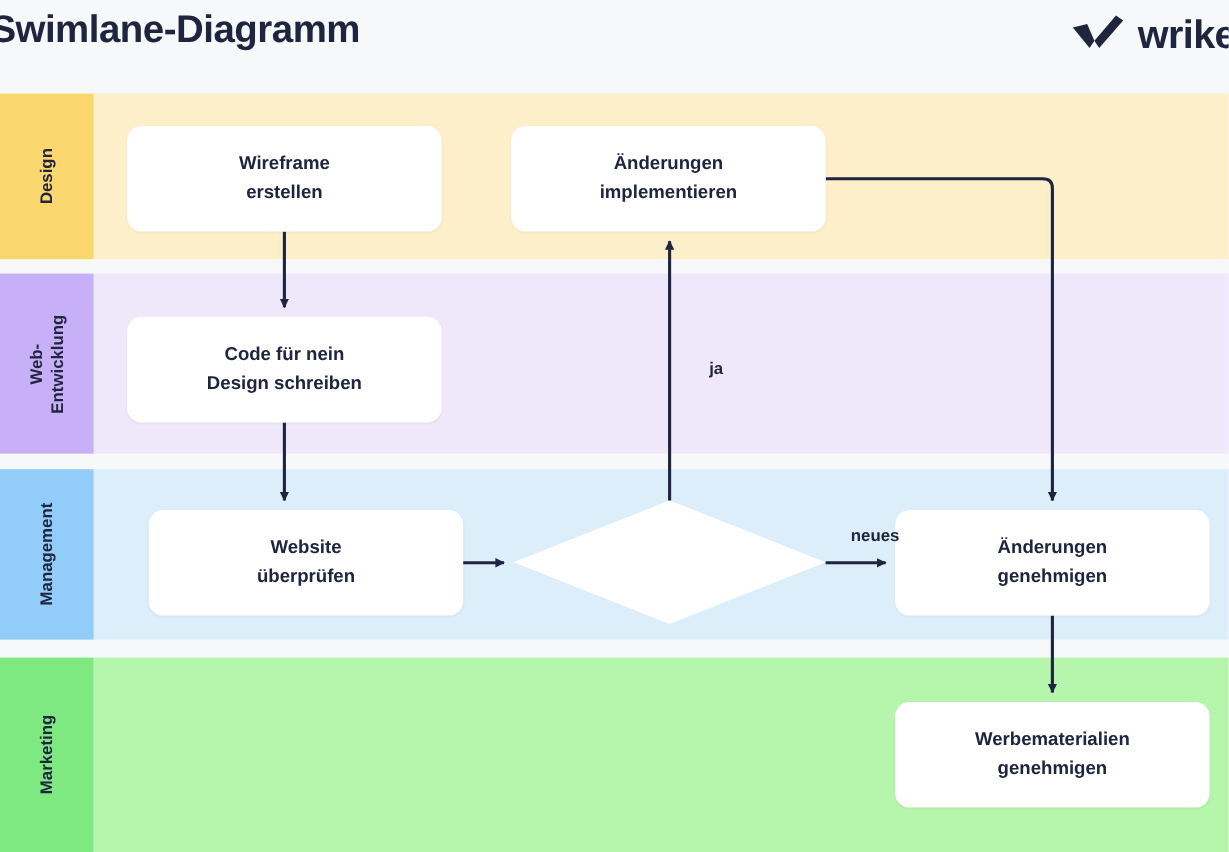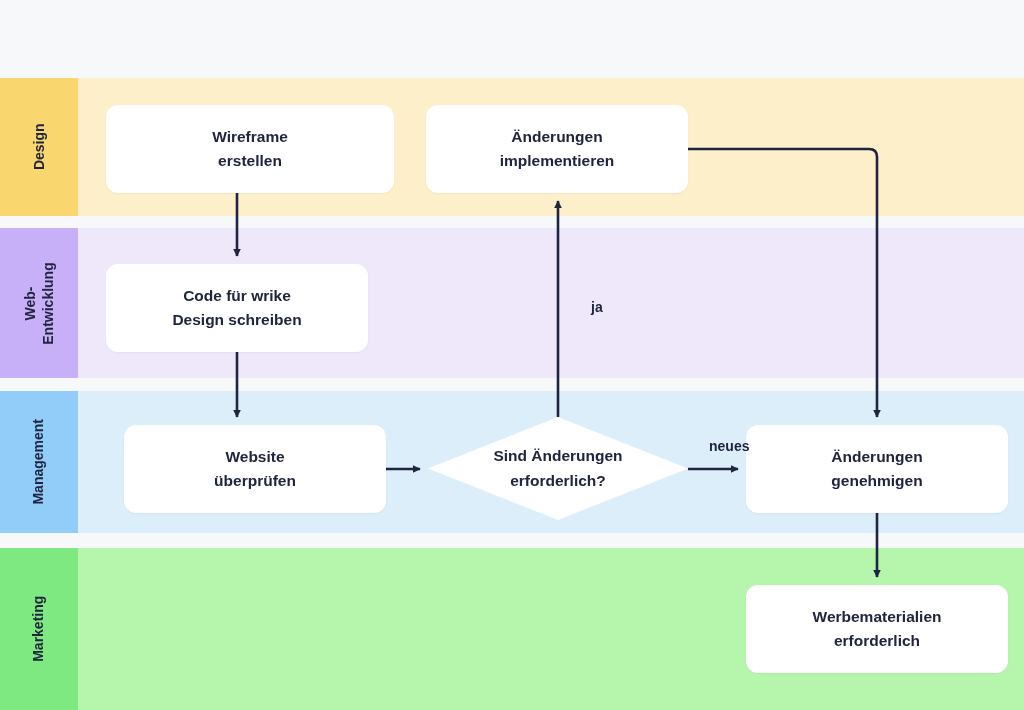--- a/index.html
+++ b/index.html
@@ -149,20 +149,32 @@
     z-index: 4;
     white-space: nowrap;
     margin-left: 13px;
   }
 </style>
 </head>
 <body>
 
 <div id="canvas">
 
+  <div id="header">
+    <div id="page-title">Swimlane-Diagramm</div>
+    <div id="brand-logo">
+      <span class="mark">
+        <svg width="46" height="30" viewBox="0 0 46 30" xmlns="http://www.w3.org/2000/svg">
+          <path d="M2 11 L14 8 L20 22 L16 28 Z" fill="#20253F"></path>
+          <path d="M20 22 L38 1 L44 5 L24 28 Z" fill="#20253F"></path>
+        </svg>
+      </span>
+      <span id="brand-name">wrike</span>
+    </div>
+  </div>
 
   <div id="lanes">
       <div class="lane" style="top: 78px; height: 138px;">
         <div class="lane-body" style="background: rgb(253, 239, 201);"></div>
         <div class="lane-tab" style="background: rgb(250, 214, 110);">
           <span class="lane-tab-label">Design</span>
         </div>
       </div>
       <div class="lane" style="top: 228px; height: 150px;">
         <div class="lane-body" style="background: rgb(239, 232, 251);"></div>
@@ -179,34 +191,33 @@
       </div>
       <div class="lane" style="top: 548px; height: 162px;">
         <div class="lane-body" style="background: rgb(182, 245, 172);"></div>
         <div class="lane-tab" style="background: rgb(126, 232, 129);">
           <span class="lane-tab-label">Marketing</span>
         </div>
       </div>
     </div>
 
   <div id="nodes">
-      <div class="node" style="left: 106px; top: 105px; width: 288px; height: 88px;">Wireframe
+      <div class="node" style="left: 106px; top: 105px; width: 262px; height: 88px;">Wireframe
 erstellen</div>
       <div class="node" style="left: 426px; top: 105px; width: 262px; height: 88px;">Änderungen
 implementieren</div>
-      <div class="node" style="left: 106px; top: 264px; width: 262px; height: 88px;">Code für wrike
+      <div class="node" style="left: 106px; top: 264px; width: 262px; height: 88px;">Code für nein
 Design schreiben</div>
       <div class="node" style="left: 124px; top: 425px; width: 262px; height: 88px;">Website
 überprüfen</div>
-      <div class="decision" style="left: 428px; top: 417px; width: 260px; height: 103px;"><div class="diamond-bg"></div><span class="decision-label">Sind Änderungen
-erforderlich?</span></div>
+      <div class="decision" style="left: 428px; top: 417px; width: 260px; height: 103px;"><div class="diamond-bg"></div></div>
       <div class="node" style="left: 746px; top: 425px; width: 262px; height: 88px;">Änderungen
 genehmigen</div>
       <div class="node" style="left: 746px; top: 585px; width: 262px; height: 88px;">Werbematerialien
-erforderlich</div>
+genehmigen</div>
     </div>
 
   <svg id="connectors" viewBox="0 0 1024 710" xmlns="http://www.w3.org/2000/svg">
     <defs>
       <marker id="arrowhead" markerWidth="9" markerHeight="9" refX="7.2" refY="4.5" orient="auto" markerUnits="userSpaceOnUse">
         <path d="M0,0.6 L8,4.5 L0,8.4 Z" fill="#1F2440"></path>
       </marker>
     </defs>
     <g stroke="#1F2440" stroke-width="2.6" fill="none" stroke-linecap="butt">
 

